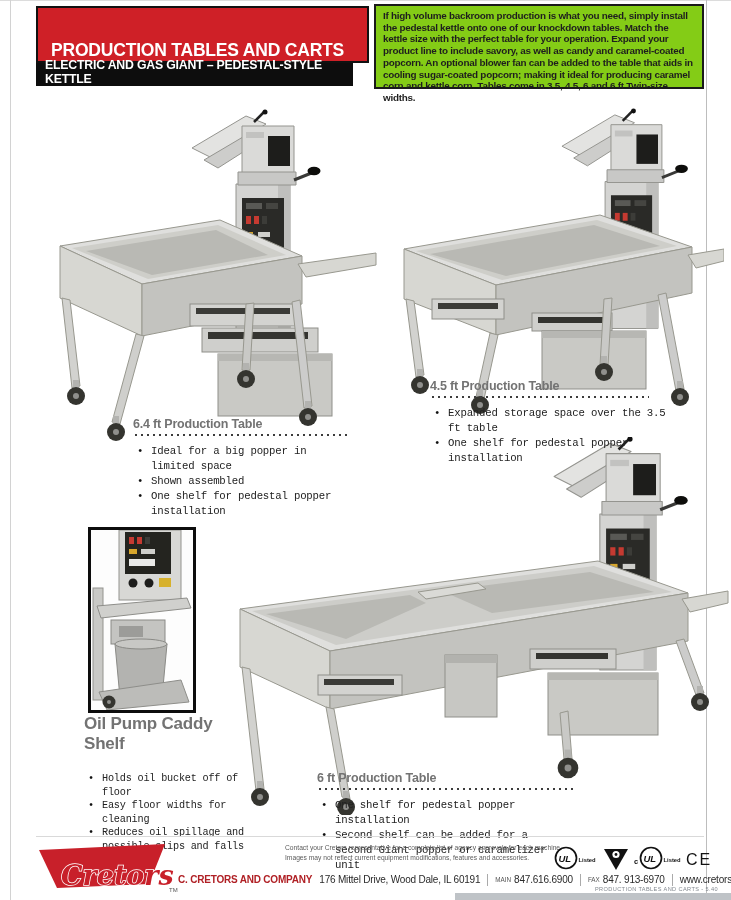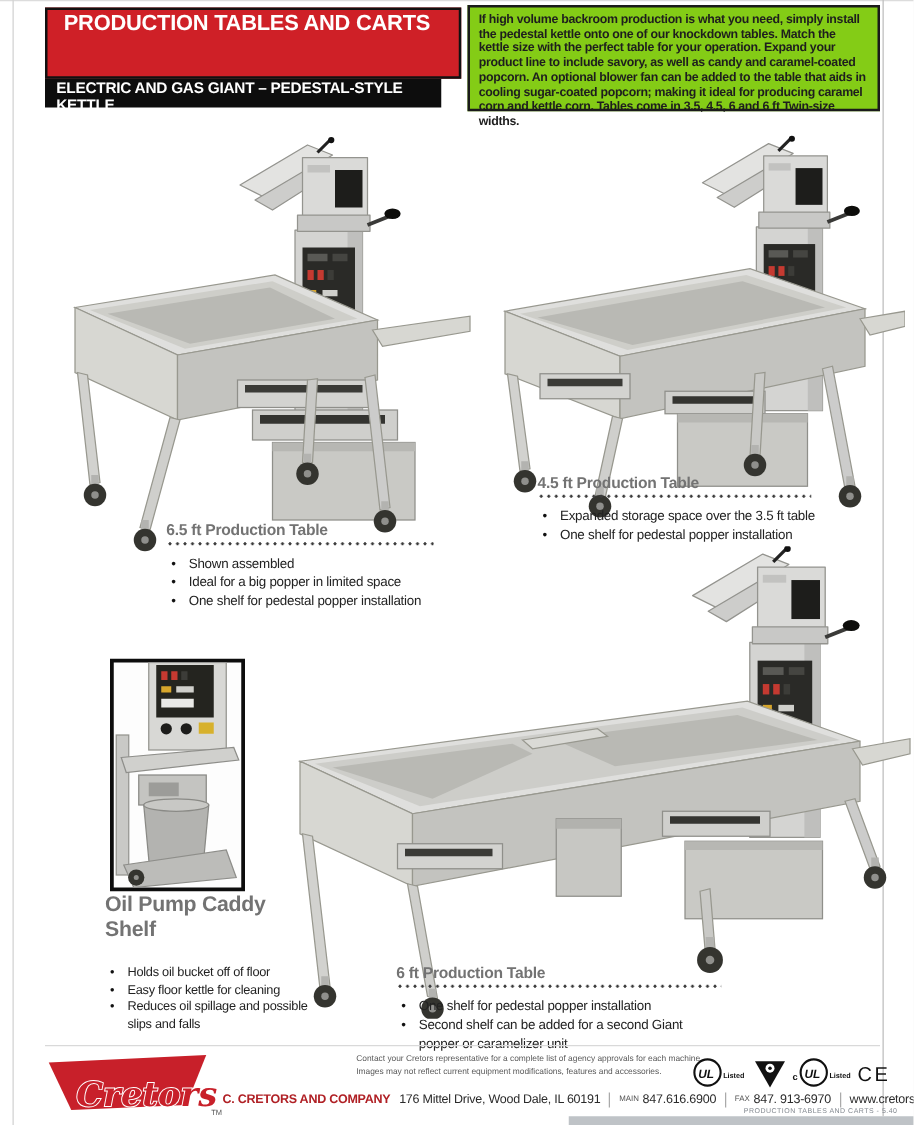--- a/index.html
+++ b/index.html
@@ -9,26 +9,26 @@
     margin:0 auto;
   }
   .edge-left{position:absolute;left:10px;top:0;width:1px;height:900px;background:#d2d2d2;}
   .edge-right{position:absolute;left:706px;top:0;width:1px;height:893px;background:#bdbdbd;}
   .edge-top{position:absolute;left:0;top:0;width:731px;height:1px;background:#dcdcdc;}
 
   
   .title-box{
     position:absolute;left:36px;top:6px;width:333px;height:57px;
     background:#cf2027;border:2px solid #111;box-sizing:border-box;
-    display:flex;align-items:flex-start;padding-left:13px;
+    display:flex;align-items:flex-end;padding-left:13px;
   }
   .title-box span{color:#fff;font-weight:bold;font-size:17.5px;letter-spacing:-0.2px;}
   .subtitle-bar{
     position:absolute;left:36px;top:63px;width:317px;height:23px;background:#0d0d0d;
-    display:flex;align-items:flex-start;padding-left:9px;box-sizing:border-box;
+    display:flex;align-items:flex-end;padding-left:9px;box-sizing:border-box;
   }
   .subtitle-bar span{color:#fff;font-weight:bold;font-size:12.3px;letter-spacing:-0.2px;}
   .intro-box{
     position:absolute;left:374px;top:4px;width:330px;height:85px;
     background:#84cc16;border:2px solid #1a1a1a;box-sizing:border-box;
     padding:4px 7px;
   }
   .intro-box p{
     margin:0;font-size:9.9px;font-weight:bold;line-height:11.7px;color:#1e1e1e;
     letter-spacing:-0.25px;
@@ -41,21 +41,21 @@
     border:3px solid #0d0d0d;box-sizing:border-box;background:#fdfdfd;
   }
   .inset-frame svg{display:block;width:100%;height:100%;}
 
   
   .caption{position:absolute;}
   .caption h3{margin:0;font-size:12.5px;font-weight:bold;color:#737373;letter-spacing:-0.2px;}
   .dots{height:4px;margin-top:2px;
     background-image:radial-gradient(circle,#3c3c3c 1.1px,transparent 1.35px);
     background-size:6px 4px;background-repeat:repeat-x;}
-  .caption ul{list-style:none;margin:7px 0 0 4px;padding:0;}
+  .caption ul{list-style:none;margin:7px 0 0 4px;padding:0;font-family:Liberation Mono, monospace;}
   .caption li{
     position:relative;padding-left:14px;font-size:10.7px;line-height:15px;
     color:#222;letter-spacing:-0.2px;
   }
   .caption li::before{content:"•";position:absolute;left:0;top:0;color:#111;}
   .caption.small h3{font-size:17px;}
   .caption.small li{font-size:10.2px;line-height:13.5px;}
 
   
   .footer-rule{position:absolute;left:36px;top:836px;width:668px;height:1px;background:#d9d9d9;}
@@ -220,25 +220,25 @@
       <rect x="28" y="96" width="24" height="11" fill="#9c9c99"></rect>
       <polygon points="24,114 76,114 71,168 29,168" fill="#b3b3b0" stroke="#8a8a86"></polygon>
       <ellipse cx="50" cy="114" rx="26" ry="5" fill="#c8c8c5" stroke="#8a8a86"></ellipse>
       <polygon points="8,162 90,150 98,172 16,180" fill="#bcbcb9" stroke="#8e8e8a"></polygon>
       <circle cx="18" cy="172" r="6.5" fill="#34342f"></circle>
       <circle cx="18" cy="172" r="2" fill="#8f8f8c"></circle>
     </svg>
   </div>
 
   <div class="caption" style="left:133px;top:417px;width:220px">
-    <h3>6.5 ft Production Table</h3>
+    <h3>6.4 ft Production Table</h3>
     <div class="dots" style="width:214px"></div>
     <ul>
+      <li>Ideal for a big popper in limited space</li>
       <li>Shown assembled</li>
-      <li>Ideal for a big popper in limited space</li>
       <li>One shelf for pedestal popper installation</li>
     </ul>
   </div>
 
   <div class="caption" style="left:430px;top:379px;width:240px">
     <h3>4.5 ft Production Table</h3>
     <div class="dots" style="width:219px"></div>
     <ul>
       <li>Expanded storage space over the 3.5 ft table</li>
       <li>One shelf for pedestal popper installation</li>
@@ -251,21 +251,21 @@
     <ul>
       <li>One shelf for pedestal popper installation</li>
       <li style="width:232px">Second shelf can be added for a second Giant popper or caramelizer unit</li>
     </ul>
   </div>
 
   <div class="caption small" style="left:84px;top:714px;width:170px">
     <h3>Oil Pump Caddy Shelf</h3>
     <ul style="margin-top:18px">
       <li>Holds oil bucket off of floor</li>
-      <li>Easy floor kettle for cleaning</li>
+      <li>Easy floor widths for cleaning</li>
       <li style="width:152px">Reduces oil spillage and possible slips and falls</li>
     </ul>
   </div>
 
   <div class="footer-rule"></div>
 
   <svg class="logo" viewBox="0 0 150 52">
     <polygon points="6,8 132,2 116,42 24,46" fill="#c8202a"></polygon>
     <text x="28" y="43" font-family="DejaVu Serif, serif" font-style="italic" font-weight="bold" font-size="27" fill="#c8202a" stroke="#ffffff" stroke-width="1.5" paint-order="stroke">Cretors</text>
     <text x="136" y="50" font-size="6" fill="#555555">TM</text>

